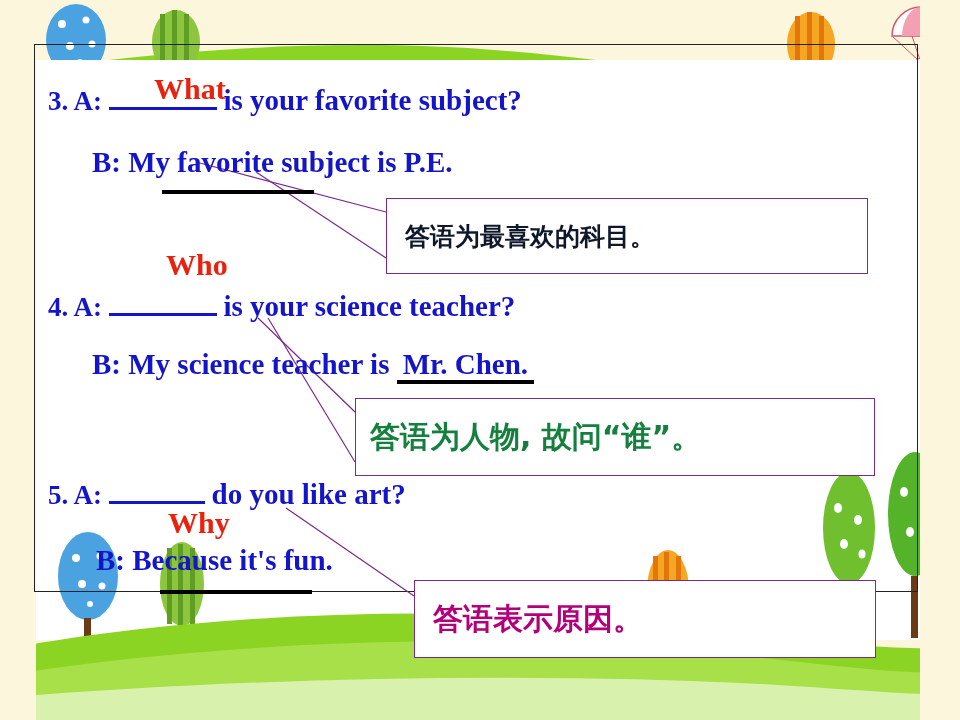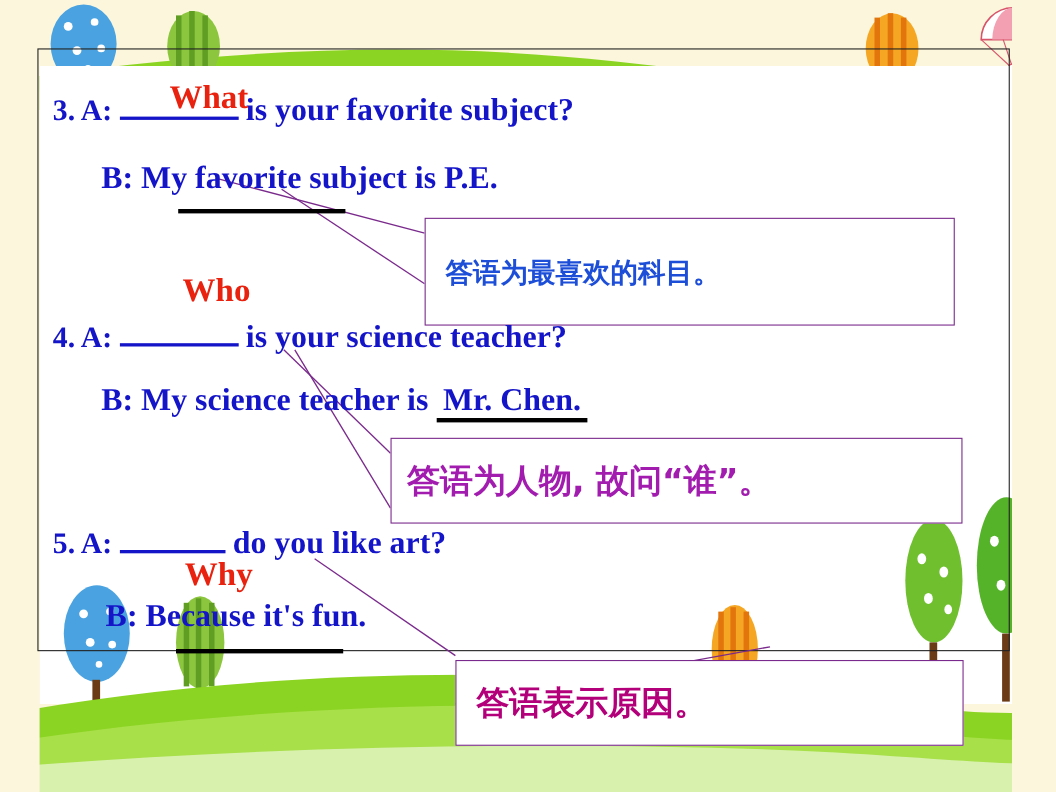--- a/index.html
+++ b/index.html
@@ -70,23 +70,23 @@
     position:absolute;
     border:1px solid #7a2a8c;
     background:#ffffff;
     color:#b3007a;
     font-family:"DejaVu Sans", sans-serif;
     font-weight:bold;
     display:flex;align-items:center;
     box-sizing:border-box;
     white-space:nowrap;
   }
-  .note.n1{left:386px;top:198px;width:482px;height:98px;font-size:25px;padding-left:18px;color:#1d4ed8;}
-  .note.n2{left:355px;top:398px;width:520px;height:78px;font-size:30px;padding-left:14px;color:#a21caf;}
-  .note.n3{left:414px;top:580px;width:462px;height:78px;font-size:30px;padding-left:18px;color:#b3007a;margin-top:20px;}
+  .note.n1{left:386px;top:198px;width:482px;height:76px;font-size:25px;padding-left:18px;color:#0f172a;}
+  .note.n2{left:355px;top:398px;width:520px;height:78px;font-size:30px;padding-left:14px;color:#15803d;}
+  .note.n3{left:414px;top:580px;width:462px;height:78px;font-size:30px;padding-left:18px;color:#b3007a;}
 
   .leader{position:absolute;left:0;top:0;width:960px;height:720px;pointer-events:none;}
 </style>
 </head>
 <body>
 
 <div class="slide">
 
   <div class="top-hill">
     <svg width="960" height="72" viewBox="0 0 960 72">

